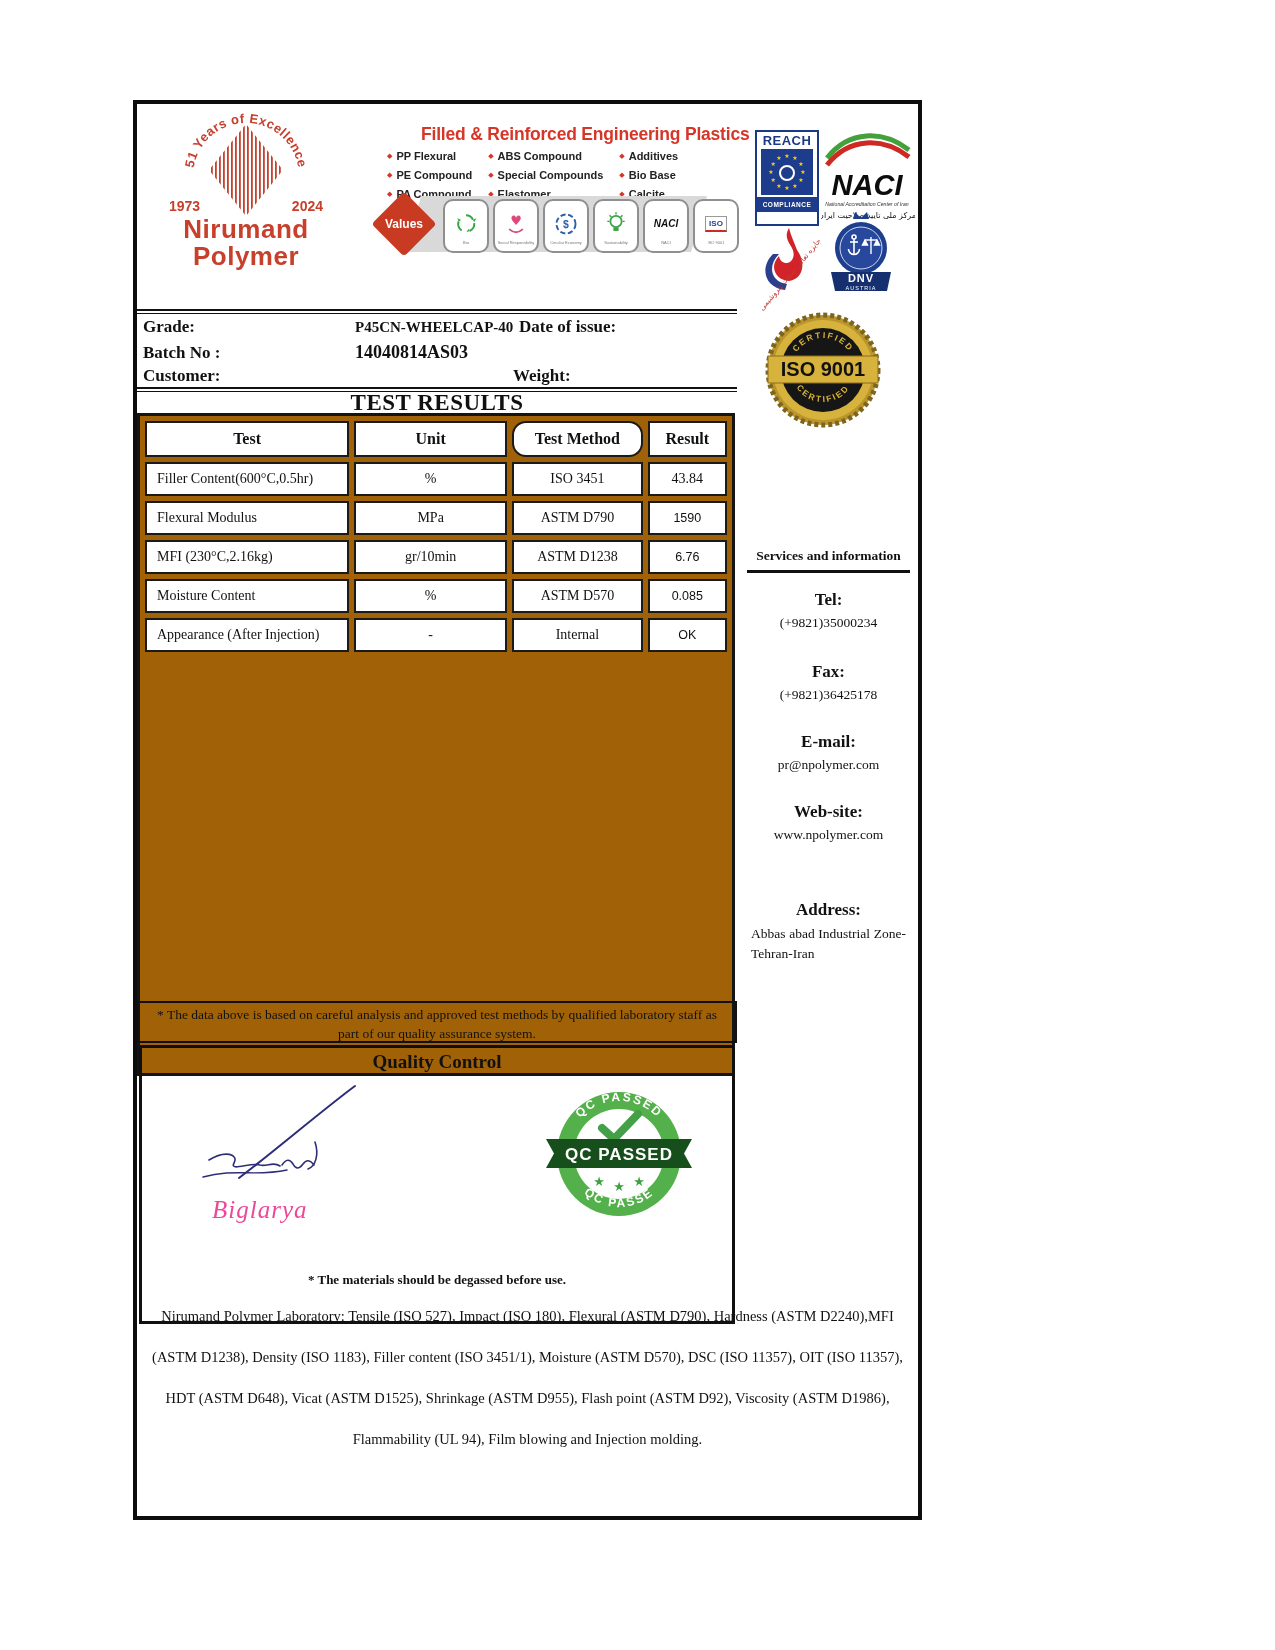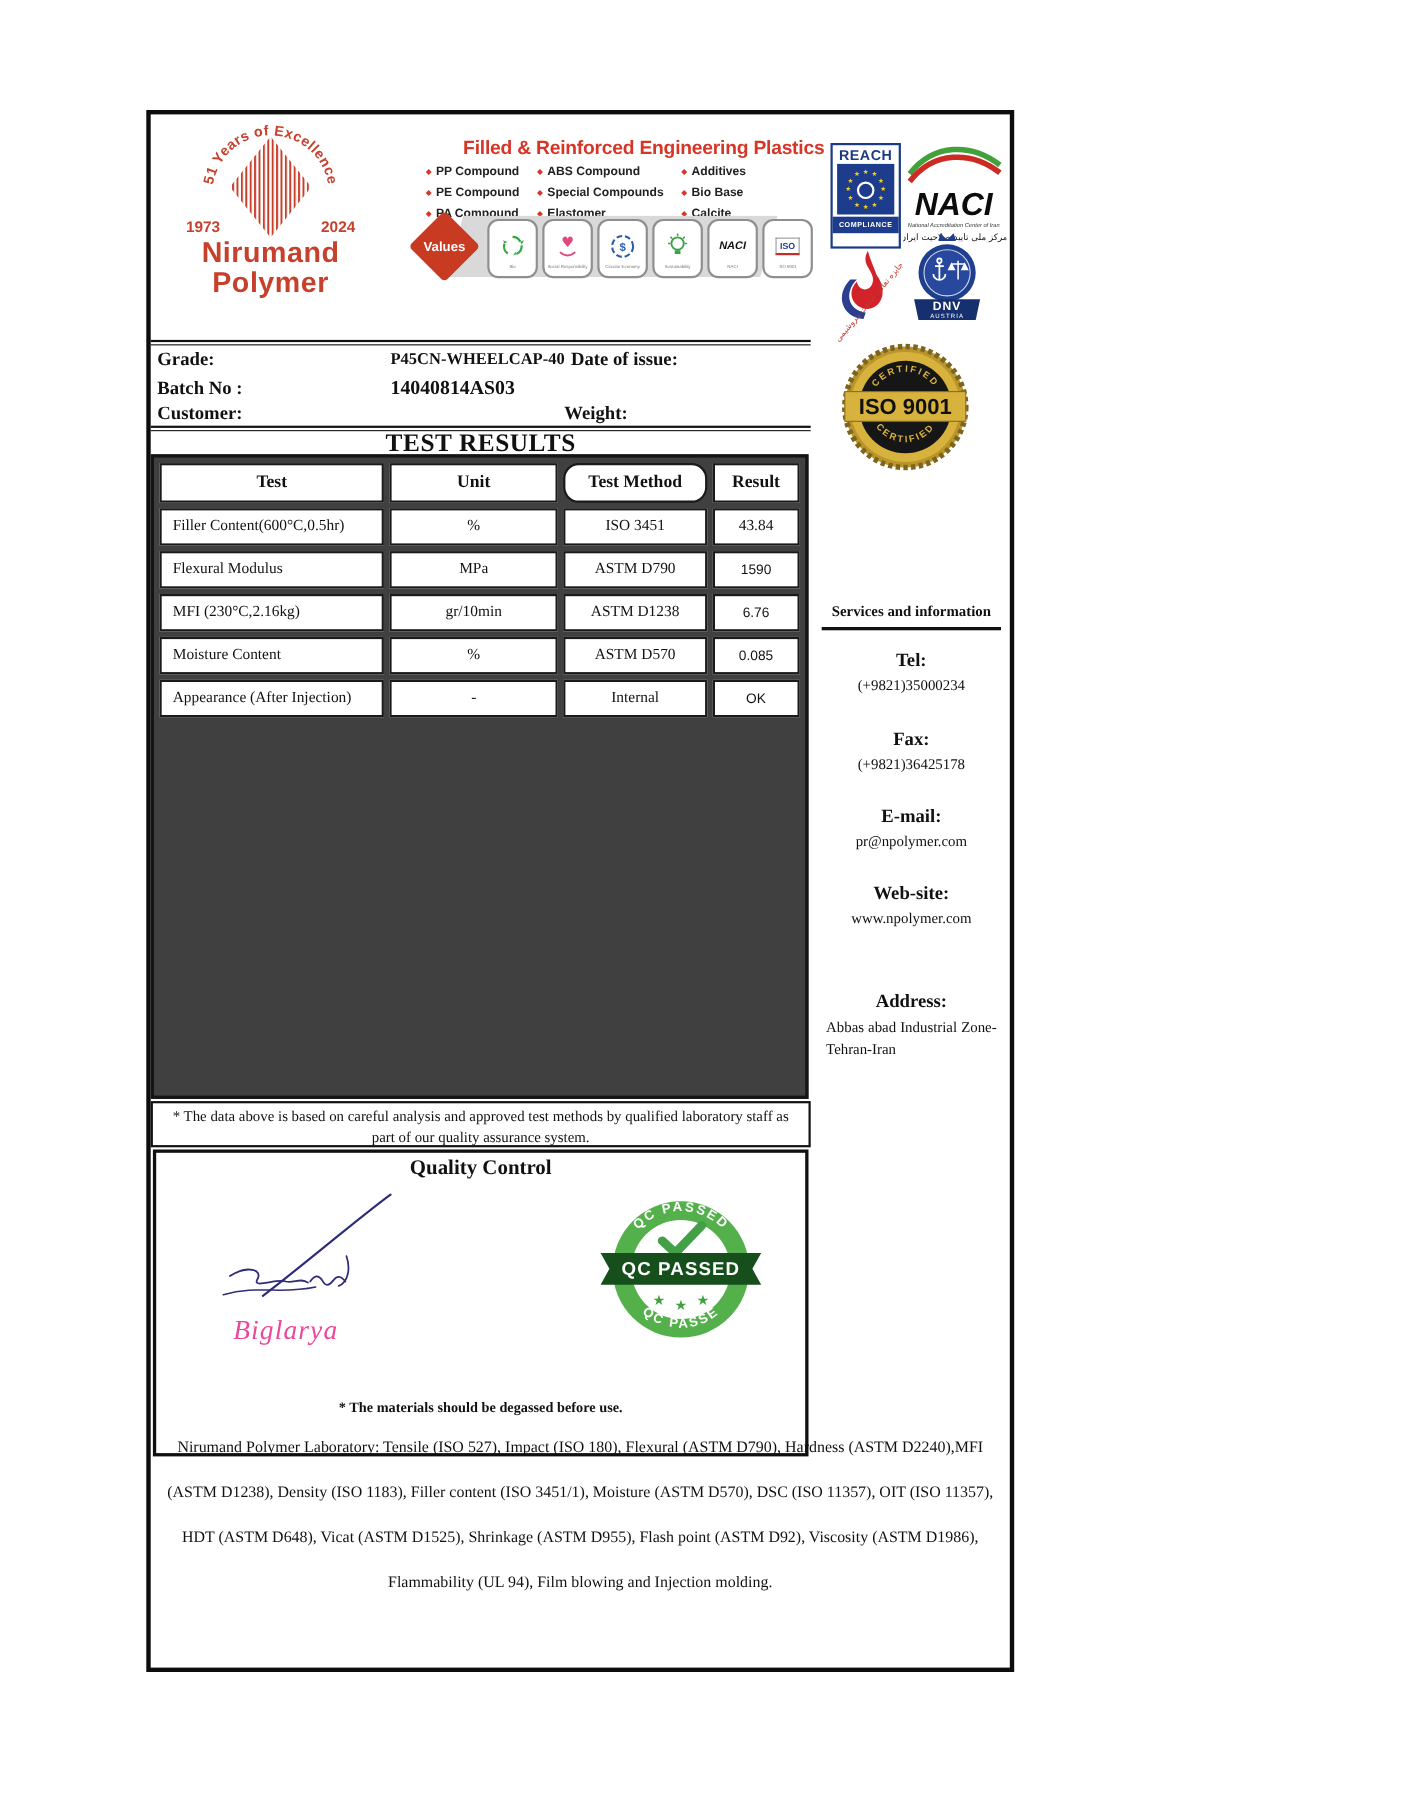--- a/index.html
+++ b/index.html
@@ -59,21 +59,21 @@
   
   .coa-box{left:2px;top:152px;width:596px;height:46px;border:3px solid #101010;}
   .coa-inner{position:absolute;left:2px;top:2px;right:2px;bottom:2px;border:1px solid #101010;
      display:flex;align-items:center;justify-content:center;}
   .coa-title{font-size:29px;font-weight:bold;letter-spacing:1px;}
   .dbl-rule{border-top:2px solid #111;border-bottom:1px solid #111;height:5px;}
   .lbl{font-weight:bold;font-size:17px;}
   .val{font-weight:bold;}
 
   
-  .tbl-wrap{left:0;top:309px;width:598px;height:586px;border:3px solid #141414;background:#404040;}
+  .tbl-wrap{left:0;top:309px;width:598px;height:663px;border:3px solid #141414;background:#a16207;}
   table.results{border-collapse:separate;border-spacing:5px;width:100%;}
   table.results th,table.results td{border:2px solid #1a1a1a;background:#fff;text-align:center;}
   table.results th{font-size:16px;font-weight:bold;height:30px;}
   table.results td{font-size:14px;height:28px;}
   table.results td:first-child{text-align:left;padding-left:10px;}
   table.results tbody tr:not(:first-child) td:last-child{
      font-family:"Liberation Sans","DejaVu Sans",sans-serif;font-size:12.5px;}
   .c-test{width:36%;} .c-unit{width:27%;} .c-method{width:23%;border-radius:14px;} .c-result{width:14%;margin-top:20px;}
 
   .footnote-box{left:0;top:897px;width:600px;height:42px;border:2px solid #111;
@@ -112,21 +112,21 @@
     <div class="abs brand-name">
       <div>Nirumand</div>
       <div>Polymer</div>
     </div>
 
     <div class="abs prod-title">Filled &amp; Reinforced Engineering Plastics</div>
     <div class="abs prod-cols">
       <div class="prod-col">
         <div class="p-item">
             <span class="bullet">◆</span>
-            <span>PP Compound</span>
+            <span>PP Flexural</span>
           </div>
         <div class="p-item">
             <span class="bullet">◆</span>
             <span>PE Compound</span>
           </div>
         <div class="p-item">
             <span class="bullet">◆</span>
             <span>PA Compound</span>
           </div>
       </div>

